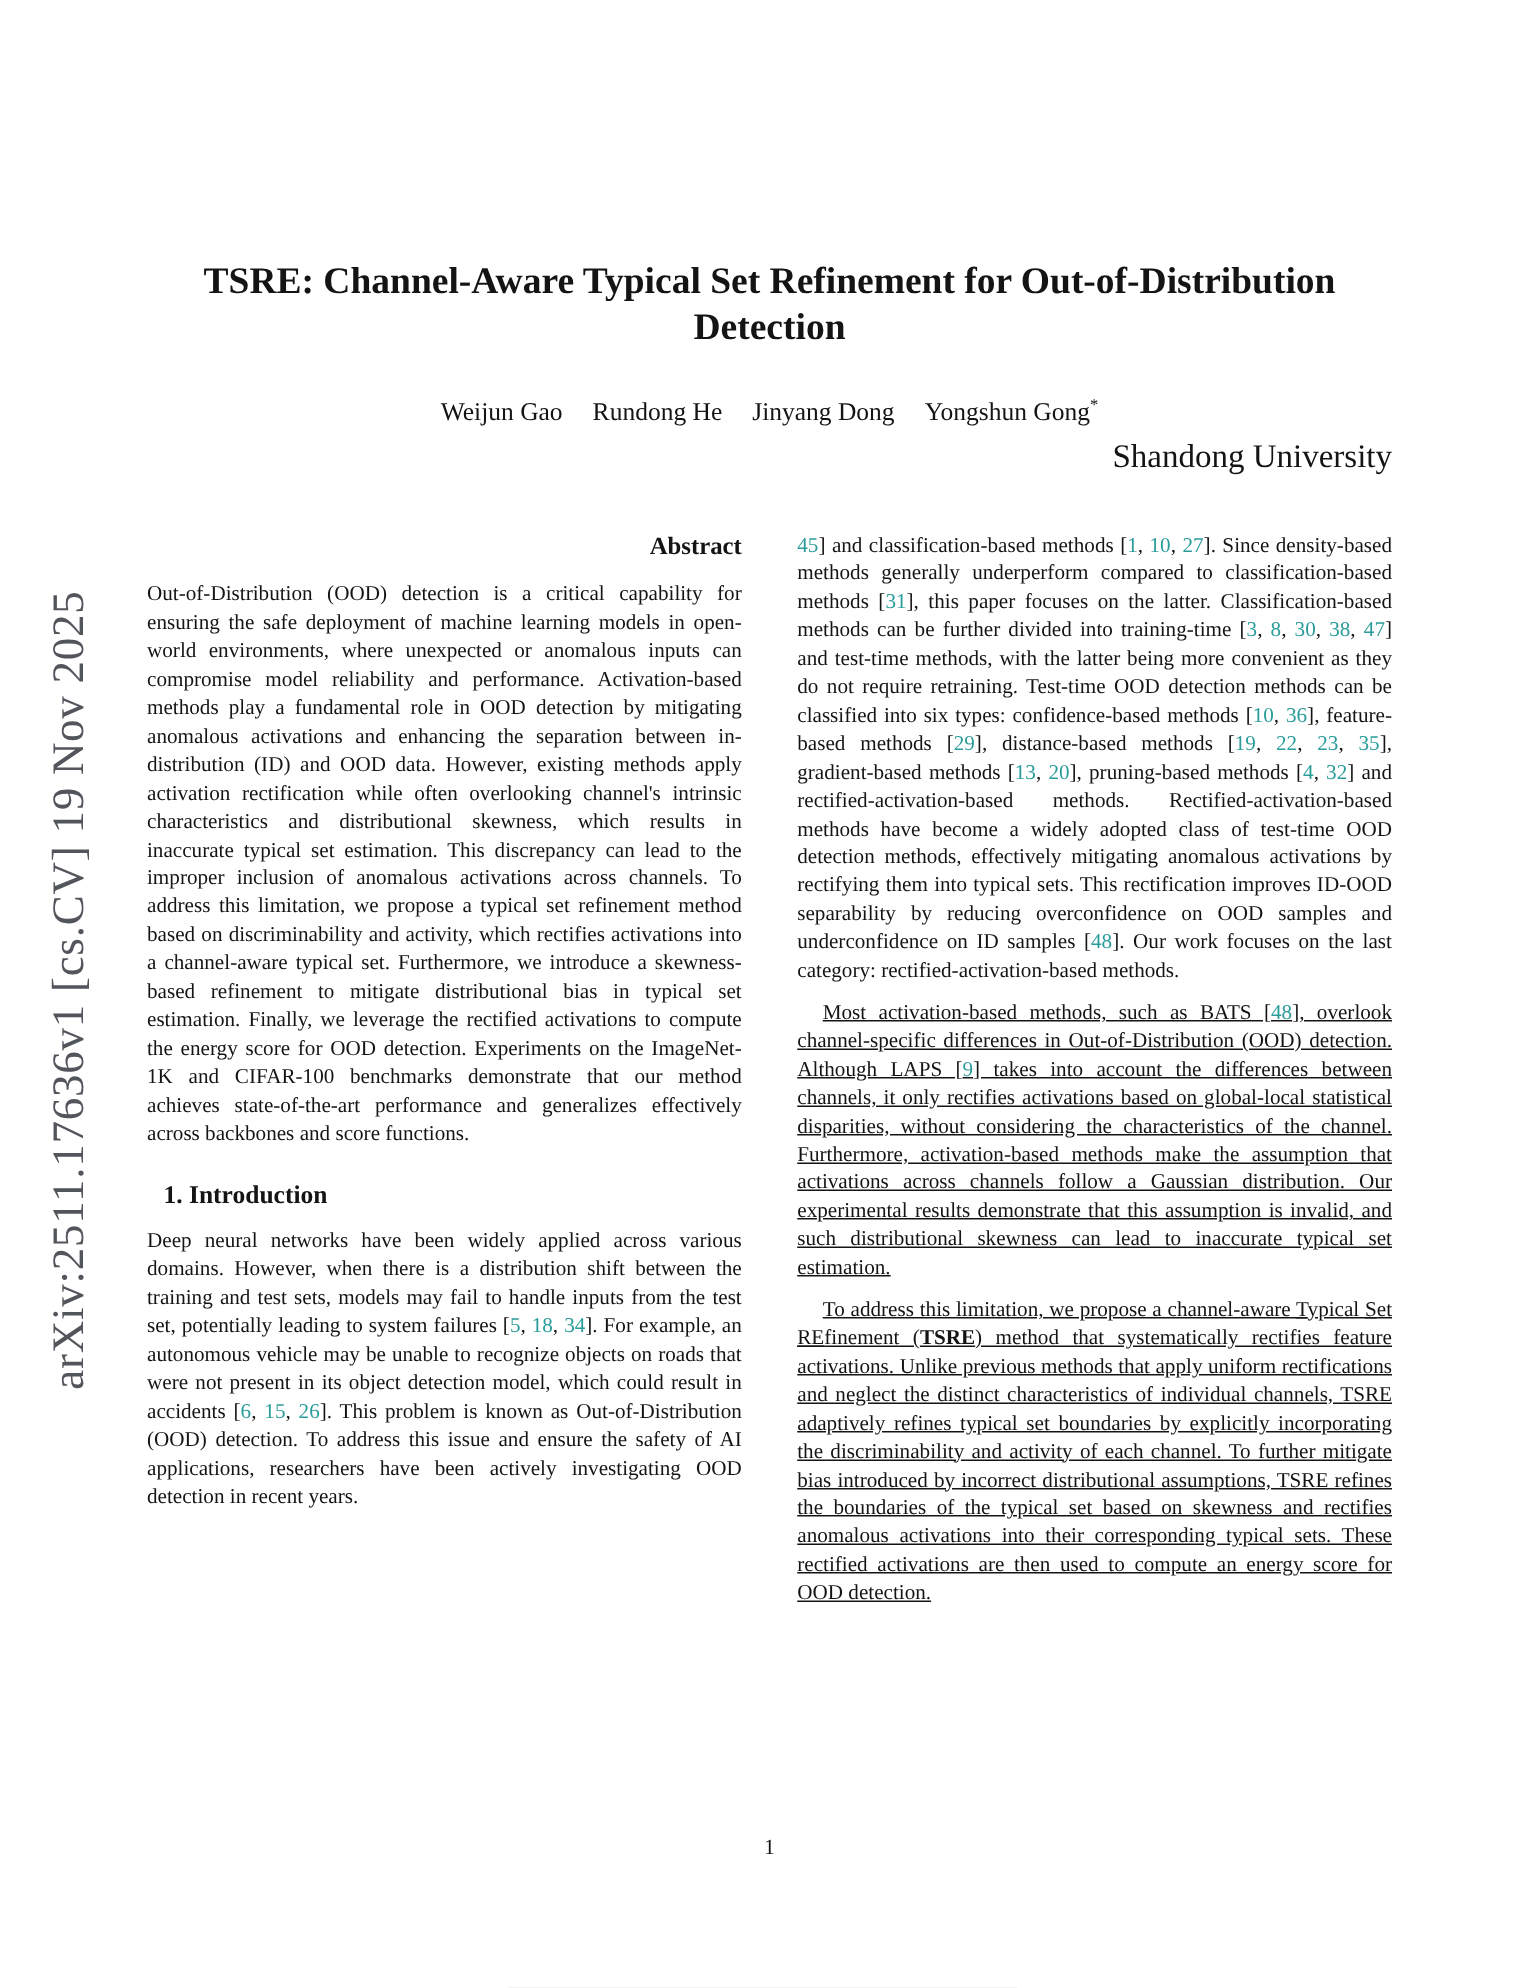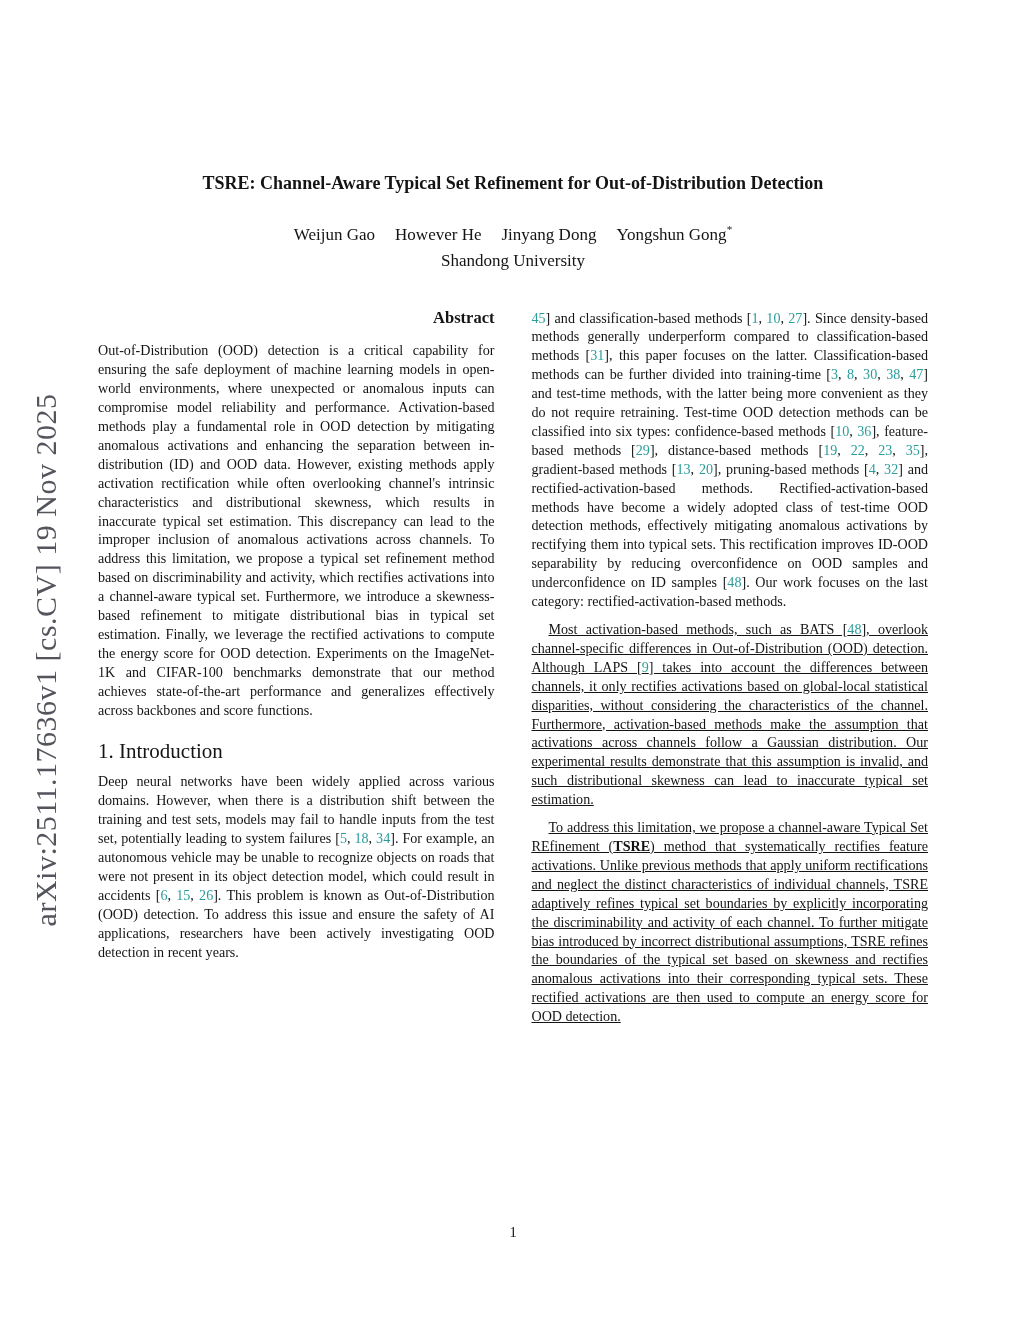--- a/index.html
+++ b/index.html
@@ -22,45 +22,45 @@
     transform:translate(-50%,-50%) rotate(-90deg);
     white-space:nowrap;
     font-size:30px;
     letter-spacing:0.5px;
     color:var(--stamp-color);
   }
   .content{position:absolute;left:98px;top:0;width:830px;height:1325px;}
   .title{
     margin:172px 0 0 0;
     text-align:center;
-    font-size:18px;
+    font-size:25px;
     font-weight:bold;
     line-height:1.25;
   }
   .authors{
     display:flex;justify-content:center;gap:20px;
     margin-top:30px;font-size:17px;
   }
-  .affiliation{text-align:center;font-size:17px;margin-top:6px;}
+  .affiliation{text-align:right;font-size:22px;margin-top:6px;}
   .columns{display:flex;gap:37px;margin-top:38px;align-items:flex-start;}
   .col{
     width:396.5px;
     text-align:justify;
     font-size:14.1px;
     line-height:18.9px;
     hyphens:auto;
   }
   .abstract-heading{
     text-align:right;font-size:16.5px;font-weight:bold;
     margin:0 0 14px 0;
   }
   .abstract-body{}
   .section-heading{
-    font-size:21px;font-weight:normal;text-align:left;
-    margin:22px 0 12px 0;
+    font-size:17px;font-weight:bold;text-align:left;
+    margin:22px 0 12px 11px;
   }
   .rich-list p{margin:0;}
   .rich-list p + p{text-indent:17px;}
   .col-right .rich-list p + p{margin-top:9px;text-decoration:underline;}
   .cite{color:var(--cite-color);}
   .ul{text-decoration:underline;}
   sup{font-size:0.65em;line-height:0;}
   .footnote-area{position:absolute;left:0;top:1166px;width:396px;}
   .footnote-rule{width:134px;border-top:1px solid #000;margin-bottom:5px;}
   .footnote{font-size:11.5px;text-align:left;}
@@ -75,21 +75,21 @@
 <div class="page">
 
   <div class="arxiv-stamp">arXiv:2511.17636v1  [cs.CV]  19 Nov 2025</div>
 
   <div class="content">
 
     <h1 class="title">TSRE: Channel-Aware Typical Set Refinement for Out-of-Distribution Detection</h1>
 
     <div class="authors">
         <span>Weijun Gao</span>
-        <span>However He</span>
+        <span>Rundong He</span>
         <span>Jinyang Dong</span>
         <span>Yongshun Gong<sup>*</sup></span>
       </div>
 
     <div class="affiliation">Shandong University</div>
 
     <div class="columns">
 
       <div class="col col-left">
         <h2 class="abstract-heading">Abstract</h2>

